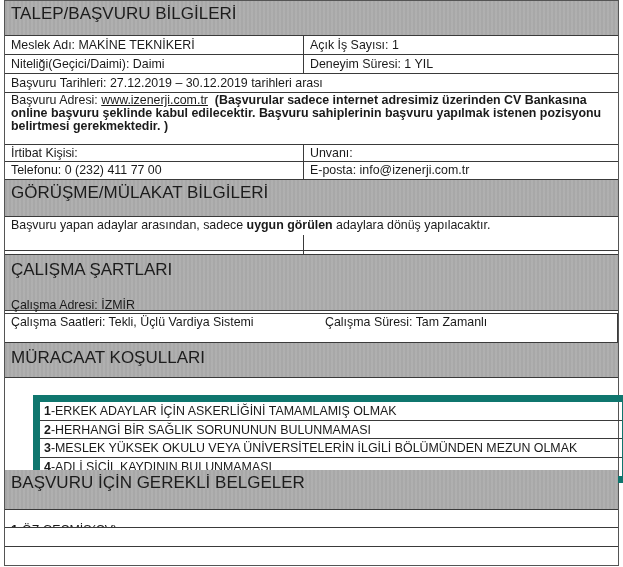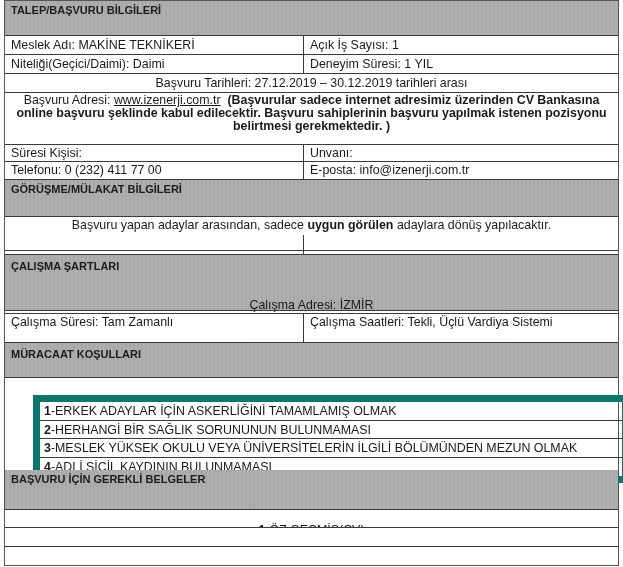--- a/index.html
+++ b/index.html
@@ -1,25 +1,25 @@
 <!DOCTYPE html>
 <html><head>
 <meta charset="utf-8">
 <style>
   * { box-sizing: border-box; margin: 0; padding: 0; }
   html, body { width: 623px; height: 567px; background: #ffffff; overflow: hidden; }
   body { font-family: "Liberation Sans", "DejaVu Sans", sans-serif; color: #1a1a1a; font-size: 12.4px; position: relative; }
 
   .doc { position: absolute; left: 4px; top: 0; width: 615px; height: 566px; border-left: 1px solid #555; border-right: 1px solid #555; border-bottom: 1px solid #555; }
   .row { position: absolute; left: 0; width: 100%; border-bottom: 1px solid #3a3a3a; display: flex; }
-  .hdr { background: #adadad; background-image: repeating-linear-gradient(90deg, rgba(0,0,0,0.03) 0 2px, rgba(255,255,255,0.03) 2px 4px); font-weight: bold; font-size: 11px; padding: 3px 6px; color: #1c1c1c; display: block; }
+  .hdr { background: #adadad; background-image: repeating-linear-gradient(90deg, rgba(0,0,0,0.03) 0 2px, rgba(255,255,255,0.03) 2px 4px); font-weight: normal; font-size: 17px; padding: 3px 6px; color: #1c1c1c; display: block; }
   .cell { padding: 2px 6px; line-height: 15px; white-space: nowrap; overflow: hidden; }
   .split-l { width: 299px; border-right: 1px solid #3a3a3a; }
   .split-r { flex: 1; }
-  .full { flex: 1; text-align: center; }
+  .full { flex: 1; }
   .multi { white-space: normal; line-height: 13px; padding-top: 1px; }
   .link { text-decoration: underline; }
   b, .bold { font-weight: bold; }
 
   .list { position: absolute; left: 28px; width: 596px; border: 7px solid #0f766e; }
   .li { height: 18.5px; border-bottom: 1px solid #3a3a3a; padding: 1px 4px; line-height: 16px; white-space: nowrap; }
   .li:last-child { border-bottom: none; }
   .num { font-weight: bold; }
   .under { text-decoration: underline; }
 </style>
@@ -46,21 +46,21 @@
     <div class="cell full">Başvuru Tarihleri: 27.12.2019 – 30.12.2019 tarihleri arası</div>
   </div>
 
   <div class="row" style="top:93px;height:52px;">
     <div class="cell full multi">
       <span>Başvuru Adresi: </span><span class="link">www.izenerji.com.tr</span>&nbsp;&nbsp;<span class="bold">(Başvurular sadece internet adresimiz üzerinden CV Bankasına online başvuru şeklinde kabul edilecektir. Başvuru sahiplerinin başvuru yapılmak istenen pozisyonu belirtmesi gerekmektedir. )</span>
     </div>
   </div>
 
   <div class="row" style="top:145px;height:17px;">
-    <div class="cell split-l" style="padding-top:1px;">Süresi Kişisi:</div>
+    <div class="cell split-l" style="padding-top:1px;">İrtibat Kişisi:</div>
     <div class="cell split-r" style="padding-top:1px;">Unvanı:</div>
   </div>
 
   <div class="row" style="top:162px;height:18px;">
     <div class="cell split-l" style="padding-top:1px;">Telefonu: 0 (232) 411 77 00</div>
     <div class="cell split-r" style="padding-top:1px;">E-posta: info@izenerji.com.tr</div>
   </div>
 
   <div class="row hdr" style="top:180px;height:37px;">
     <span>GÖRÜŞME/MÜLAKAT BİLGİLERİ</span>
@@ -79,22 +79,22 @@
 
   <div class="row hdr" style="top:255px;height:56px;padding-top:5px;">
     <span>ÇALIŞMA ŞARTLARI</span>
   </div>
 
   <div class="row" style="top:297px;height:17px;">
     <div class="cell full" style="padding-top:1px;">Çalışma Adresi: İZMİR</div>
   </div>
 
   <div class="row" style="top:314px;height:29px;">
+    <div class="cell split-r" style="padding-top:1px;">Çalışma Saatleri: Tekli, Üçlü Vardiya Sistemi</div>
     <div class="cell split-l" style="padding-top:1px;">Çalışma Süresi: Tam Zamanlı</div>
-    <div class="cell split-r" style="padding-top:1px;">Çalışma Saatleri: Tekli, Üçlü Vardiya Sistemi</div>
   </div>
 
   <div class="row hdr" style="top:343px;height:35px;padding-top:5px;">
     <span>MÜRACAAT KOŞULLARI</span>
   </div>
 
   <div class="row" style="top:378px;height:92px;border-bottom:none;"></div>
 
   <div class="list" style="top:395px;">
     <div class="li"><span class="num">1</span><span>-ERKEK ADAYLAR İÇİN ASKERLİĞİNİ TAMAMLAMIŞ OLMAK</span></div>

